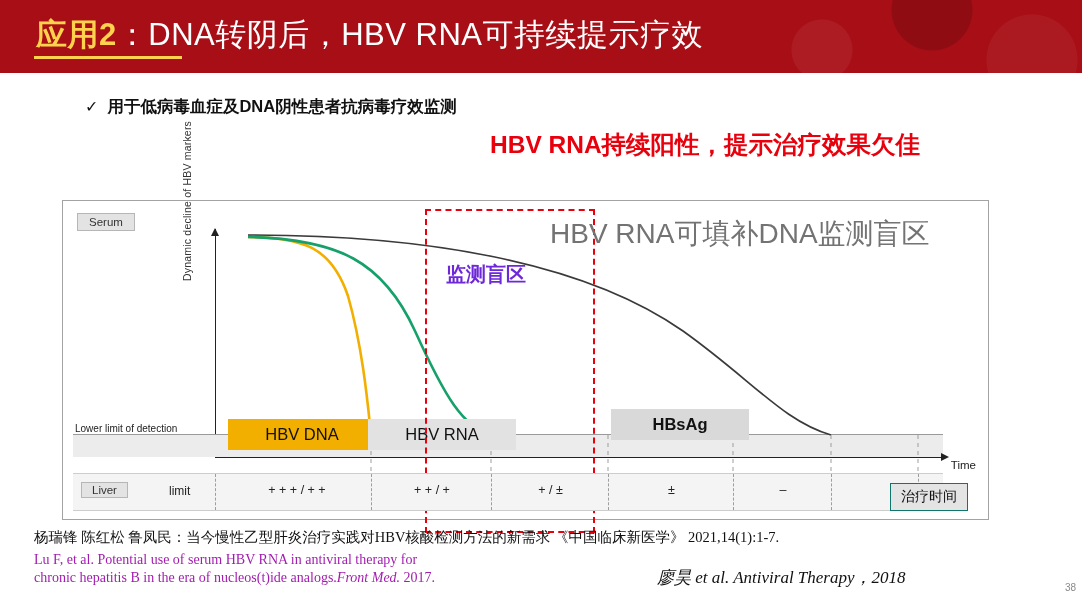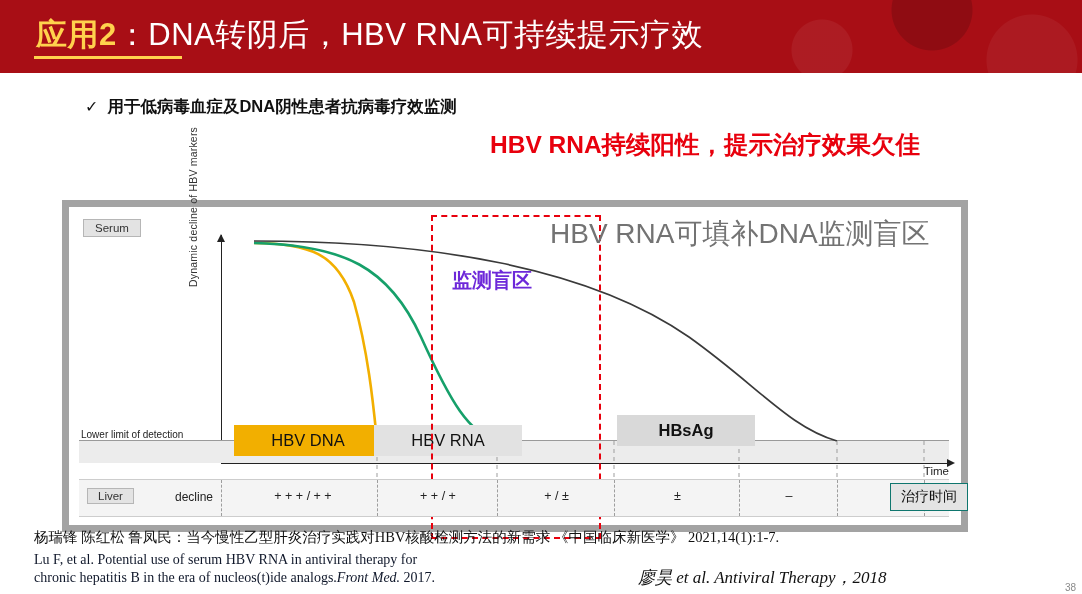--- a/index.html
+++ b/index.html
@@ -75,21 +75,22 @@
     color: #E8000D;
     white-space: nowrap;
   }
 
   
   .figure {
     position: absolute;
     left: 62px; top: 200px;
     width: 892px; height: 318px;
     background: #ffffff;
-    border: 7px solid #a3a3a3;
+    border: 1px solid #a3a3a3;
+    padding-left: 33px;
   }
   .fig-inner {
     position: absolute;
     left: 0; top: 0; right: 0; bottom: 0;
   }
   .serum-label {
     position: absolute;
     left: 14px; top: 12px;
     background: #E3E3E3;
     border: 1px solid #b6b6b6;
@@ -254,29 +255,29 @@
     left: 34px; top: 528px;
     font-size: 14.5px;
     color: #111;
     font-family: "Liberation Serif", serif;
     white-space: nowrap;
   }
   .ref-en {
     position: absolute;
     left: 34px; top: 551px;
     font-size: 14px;
-    color: #0f172a;
+    color: #a21caf;
     font-family: "Liberation Serif", serif;
     line-height: 1.25;
     width: 560px;
   }
   .ref-en i { font-style: italic; }
   .ref-right {
     position: absolute;
-    left: 638px; top: 566px;
+    left: 657px; top: 566px;
     font-size: 17px;
     color: #111;
     font-family: "Liberation Serif", serif;
     font-style: italic;
     white-space: nowrap;
   }
   .page-num {
     position: absolute;
     right: 6px; bottom: 1px;
     font-size: 10px;
@@ -334,21 +335,21 @@
 
     <div class="chip chip-dna" style="left:165px; top:218px; width:120px;">HBV DNA</div>
     <div class="chip chip-rna" style="left:305px; top:218px; width:120px;">HBV RNA</div>
     <div class="chip chip-hbsag" style="left:548px; top:208px; width:110px;">HBsAg</div>
 
     <div class="blind-box"></div>
     <div class="blind-label">监测盲区</div>
 
     <div class="table-area">
       <div class="liver-label">Liver</div>
-      <div class="cccdna-label">decline</div>
+      <div class="cccdna-label">limit</div>
 
       <div class="vsep" style="left:142px;"></div>
       <div class="vsep" style="left:298px;"></div>
       <div class="vsep" style="left:418px;"></div>
       <div class="vsep" style="left:535px;"></div>
       <div class="vsep" style="left:660px;"></div>
       <div class="vsep" style="left:758px;"></div>
       <div class="vsep" style="left:845px;"></div>
 
       <div class="tcell" style="left:150px; width:148px;">+ + + / + +</div>

